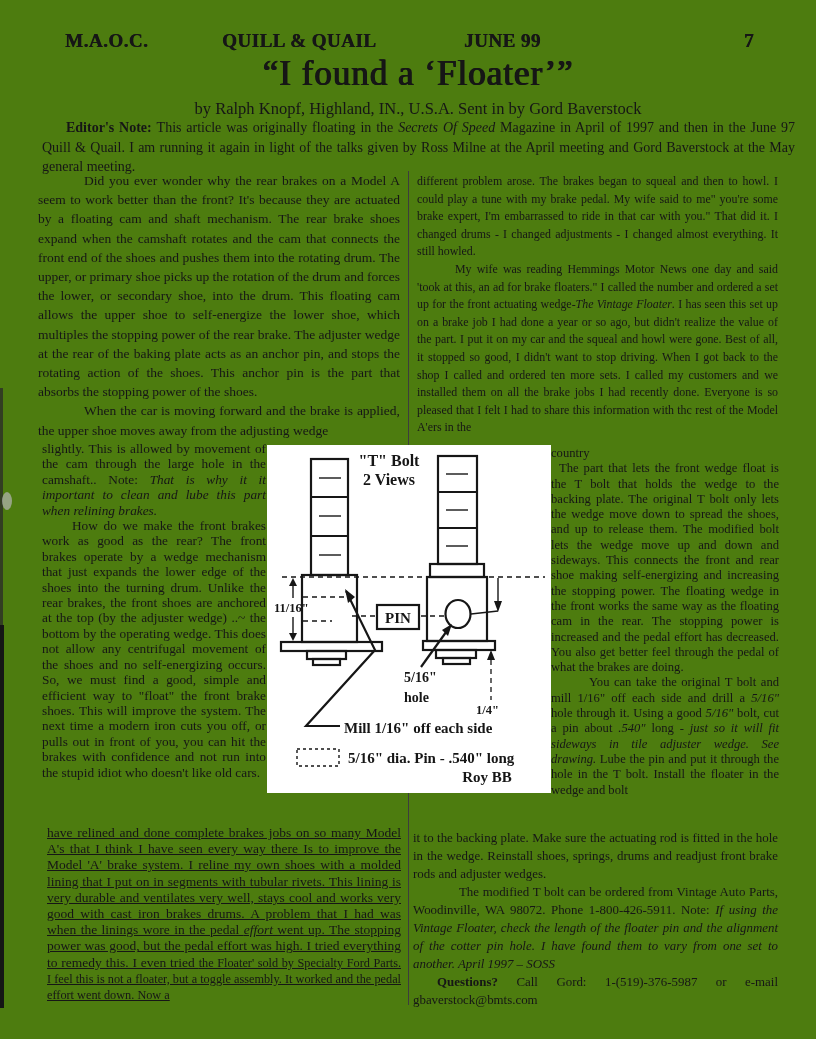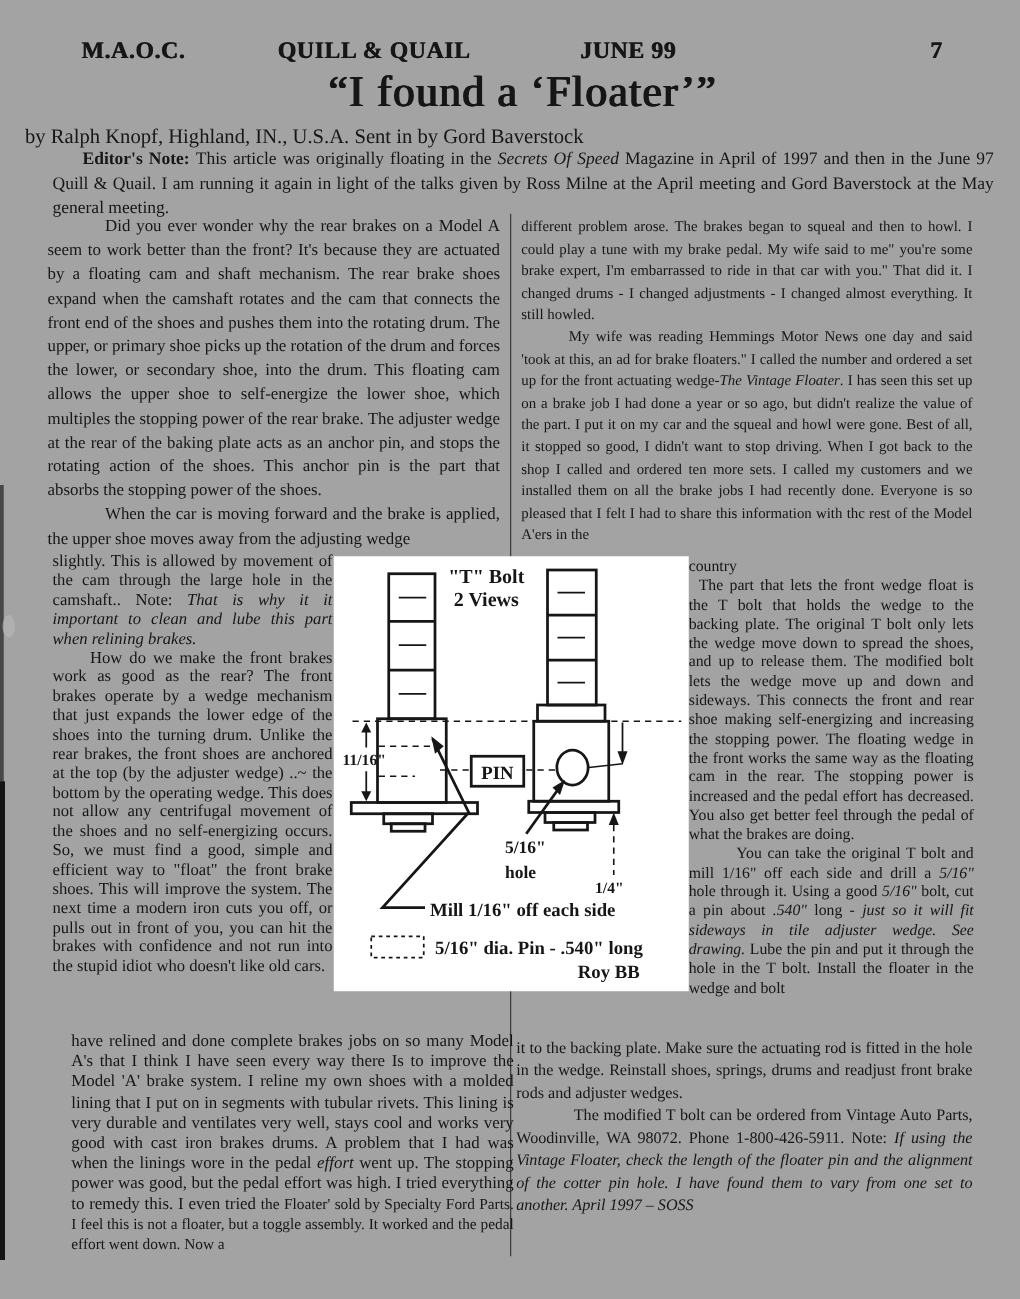--- a/index.html
+++ b/index.html
@@ -1,34 +1,34 @@
 <!DOCTYPE html>
 <html><head>
 <meta charset="utf-8">
 <style>
   html,body{margin:0;padding:0;background:#ffffff;}
-  .page{position:relative;width:816px;height:1039px;background:#a3a3a3;
+  .page{position:relative;width:816px;height:1039px;background:#4d7c0f;
         font-family:"Liberation Serif","DejaVu Serif",serif;color:#161616;overflow:hidden;}
   .abs{position:absolute;}
   
   .hdr span{position:absolute;top:30px;font-size:19px;font-weight:bold;letter-spacing:.5px;
             text-shadow:.5px 0 0 #161616;}
   .h-club{left:65px;} .h-mast{left:222px;} .h-issue{left:464px;} .h-page{left:744px;}
   
   .title{position:absolute;left:20px;top:54px;width:796px;margin:0;text-align:center;
          font-size:35px;font-weight:normal;letter-spacing:1px;
          text-shadow:.9px 0 0 #161616,-.4px 0 0 #161616;}
-  .byline{position:absolute;left:20px;top:99px;width:796px;text-align:left;font-size:16.5px;}
+  .byline{position:absolute;left:20px;top:99px;width:796px;text-align:center;font-size:16.5px;}
   .ednote{position:absolute;left:42px;top:118px;width:753px;margin:0;font-size:14px;
           line-height:19.5px;text-align:justify;}
   
   .blk p{margin:0;text-align:justify;}
   .colL-A{left:38px;top:171px;width:362px;font-size:13.5px;line-height:19.2px;}
   .colL-B{left:42px;top:441px;width:224px;font-size:13.3px;line-height:15.4px;}
-  .colL-C{left:57px;top:825px;width:354px;font-size:13.5px;line-height:16.2px;}
+  .colL-C{left:47px;top:825px;width:354px;font-size:13.5px;line-height:16.2px;text-decoration:underline;}
   .colR-A{left:417px;top:173px;width:361px;font-size:11.9px;line-height:17.6px;}
   .colR-B{left:551px;top:446px;width:228px;font-size:12.6px;line-height:15.3px;}
   .colR-C{left:413px;top:829px;width:365px;font-size:12.9px;line-height:18px;}
   .ind1{text-indent:46px;} .ind2{text-indent:30px;} .ind3{text-indent:38px;} .indS{text-indent:8px;}
   .it{font-style:italic;} .bd{font-weight:bold;margin-left:24px;} .sm{font-size:.91em;}
   .divider{position:absolute;left:408px;top:171px;width:1px;height:834px;background:#3d3d3d;}
   
   .diagram{position:absolute;left:266px;top:444px;width:286px;height:350px;}
   .diagram .ln{stroke:#161616;stroke-width:2.2;fill:none;}
   .diagram .thin{stroke:#161616;stroke-width:1.4;fill:none;}
@@ -77,20 +77,21 @@
     <p class="ind3"><span>My wife was reading Hemmings Motor News one day and said 'took at this, an ad for brake floaters." I called the number and ordered a set up for the front actuating wedge-</span><span class="it">The Vintage Floater</span><span>. I has seen this set up on a brake job I had done a year or so ago, but didn't realize the value of the part. I put it on my car and the squeal and howl were gone. Best of all, it stopped so good, I didn't want to stop driving. When I got back to the shop I called and ordered ten more sets. I called my customers and we installed them on all the brake jobs I had recently done. Everyone is so pleased that I felt I had to share this information with thc rest of the Model A'ers in the</span></p>
   </div>
   <div class="blk abs colR-B">
     <p><span>country</span></p>
     <p class="indS"><span>The part that lets the front wedge float is the T bolt that holds the wedge to the backing plate. The original T bolt only lets the wedge move down to spread the shoes, and up to release them. The modified bolt lets the wedge move up and down and sideways. This connects the front and rear shoe making self-energizing and increasing the stopping power. The floating wedge in the front works the same way as the floating cam in the rear. The stopping power is increased and the pedal effort has decreased.  You also get better feel through the pedal of what the brakes are doing.</span></p>
     <p class="ind3"><span>You can take the original T bolt and mill 1/16" off each side and drill a </span><span class="it">5/16"</span><span> hole through it. Using a good </span><span class="it">5/16"</span><span> bolt, cut a pin about </span><span class="it">.540"</span><span> long - </span><span class="it">just so it will fit sideways in tile adjuster wedge. See drawing.</span><span> Lube the pin and put it through the hole in the T bolt. Install the floater in the wedge and bolt</span></p>
   </div>
   <div class="blk abs colR-C">
     <p><span>it to the backing plate. Make sure the actuating rod is fitted in the hole in the wedge. Reinstall shoes, springs, drums and readjust front brake rods and adjuster wedges.</span></p>
     <p class="ind1"><span>The modified T bolt can be ordered from Vintage Auto Parts, Woodinville, WA 98072. Phone 1-800-426-5911. Note: </span><span class="it">If using the Vintage Floater, check the length of the floater pin and the alignment of the cotter pin hole. I have found them to vary from one set to another. April 1997 – SOSS</span></p>
+    <p><span class="bd">Questions?</span><span>  Call Gord:  1-(519)-376-5987  or  e-mail gbaverstock@bmts.com</span></p>
   </div>
 
   <svg class="diagram" viewBox="266 444 286 350">
     <rect x="267" y="445" width="284" height="348" fill="#ffffff" stroke="none"></rect>
 
     <text class="t-cap" x="389" y="466" text-anchor="middle">"T" Bolt</text>
     <text class="t-cap" x="389" y="485" text-anchor="middle">2 Views</text>
 
     <line class="dash" x1="282" y1="577" x2="545" y2="577"></line>
 

